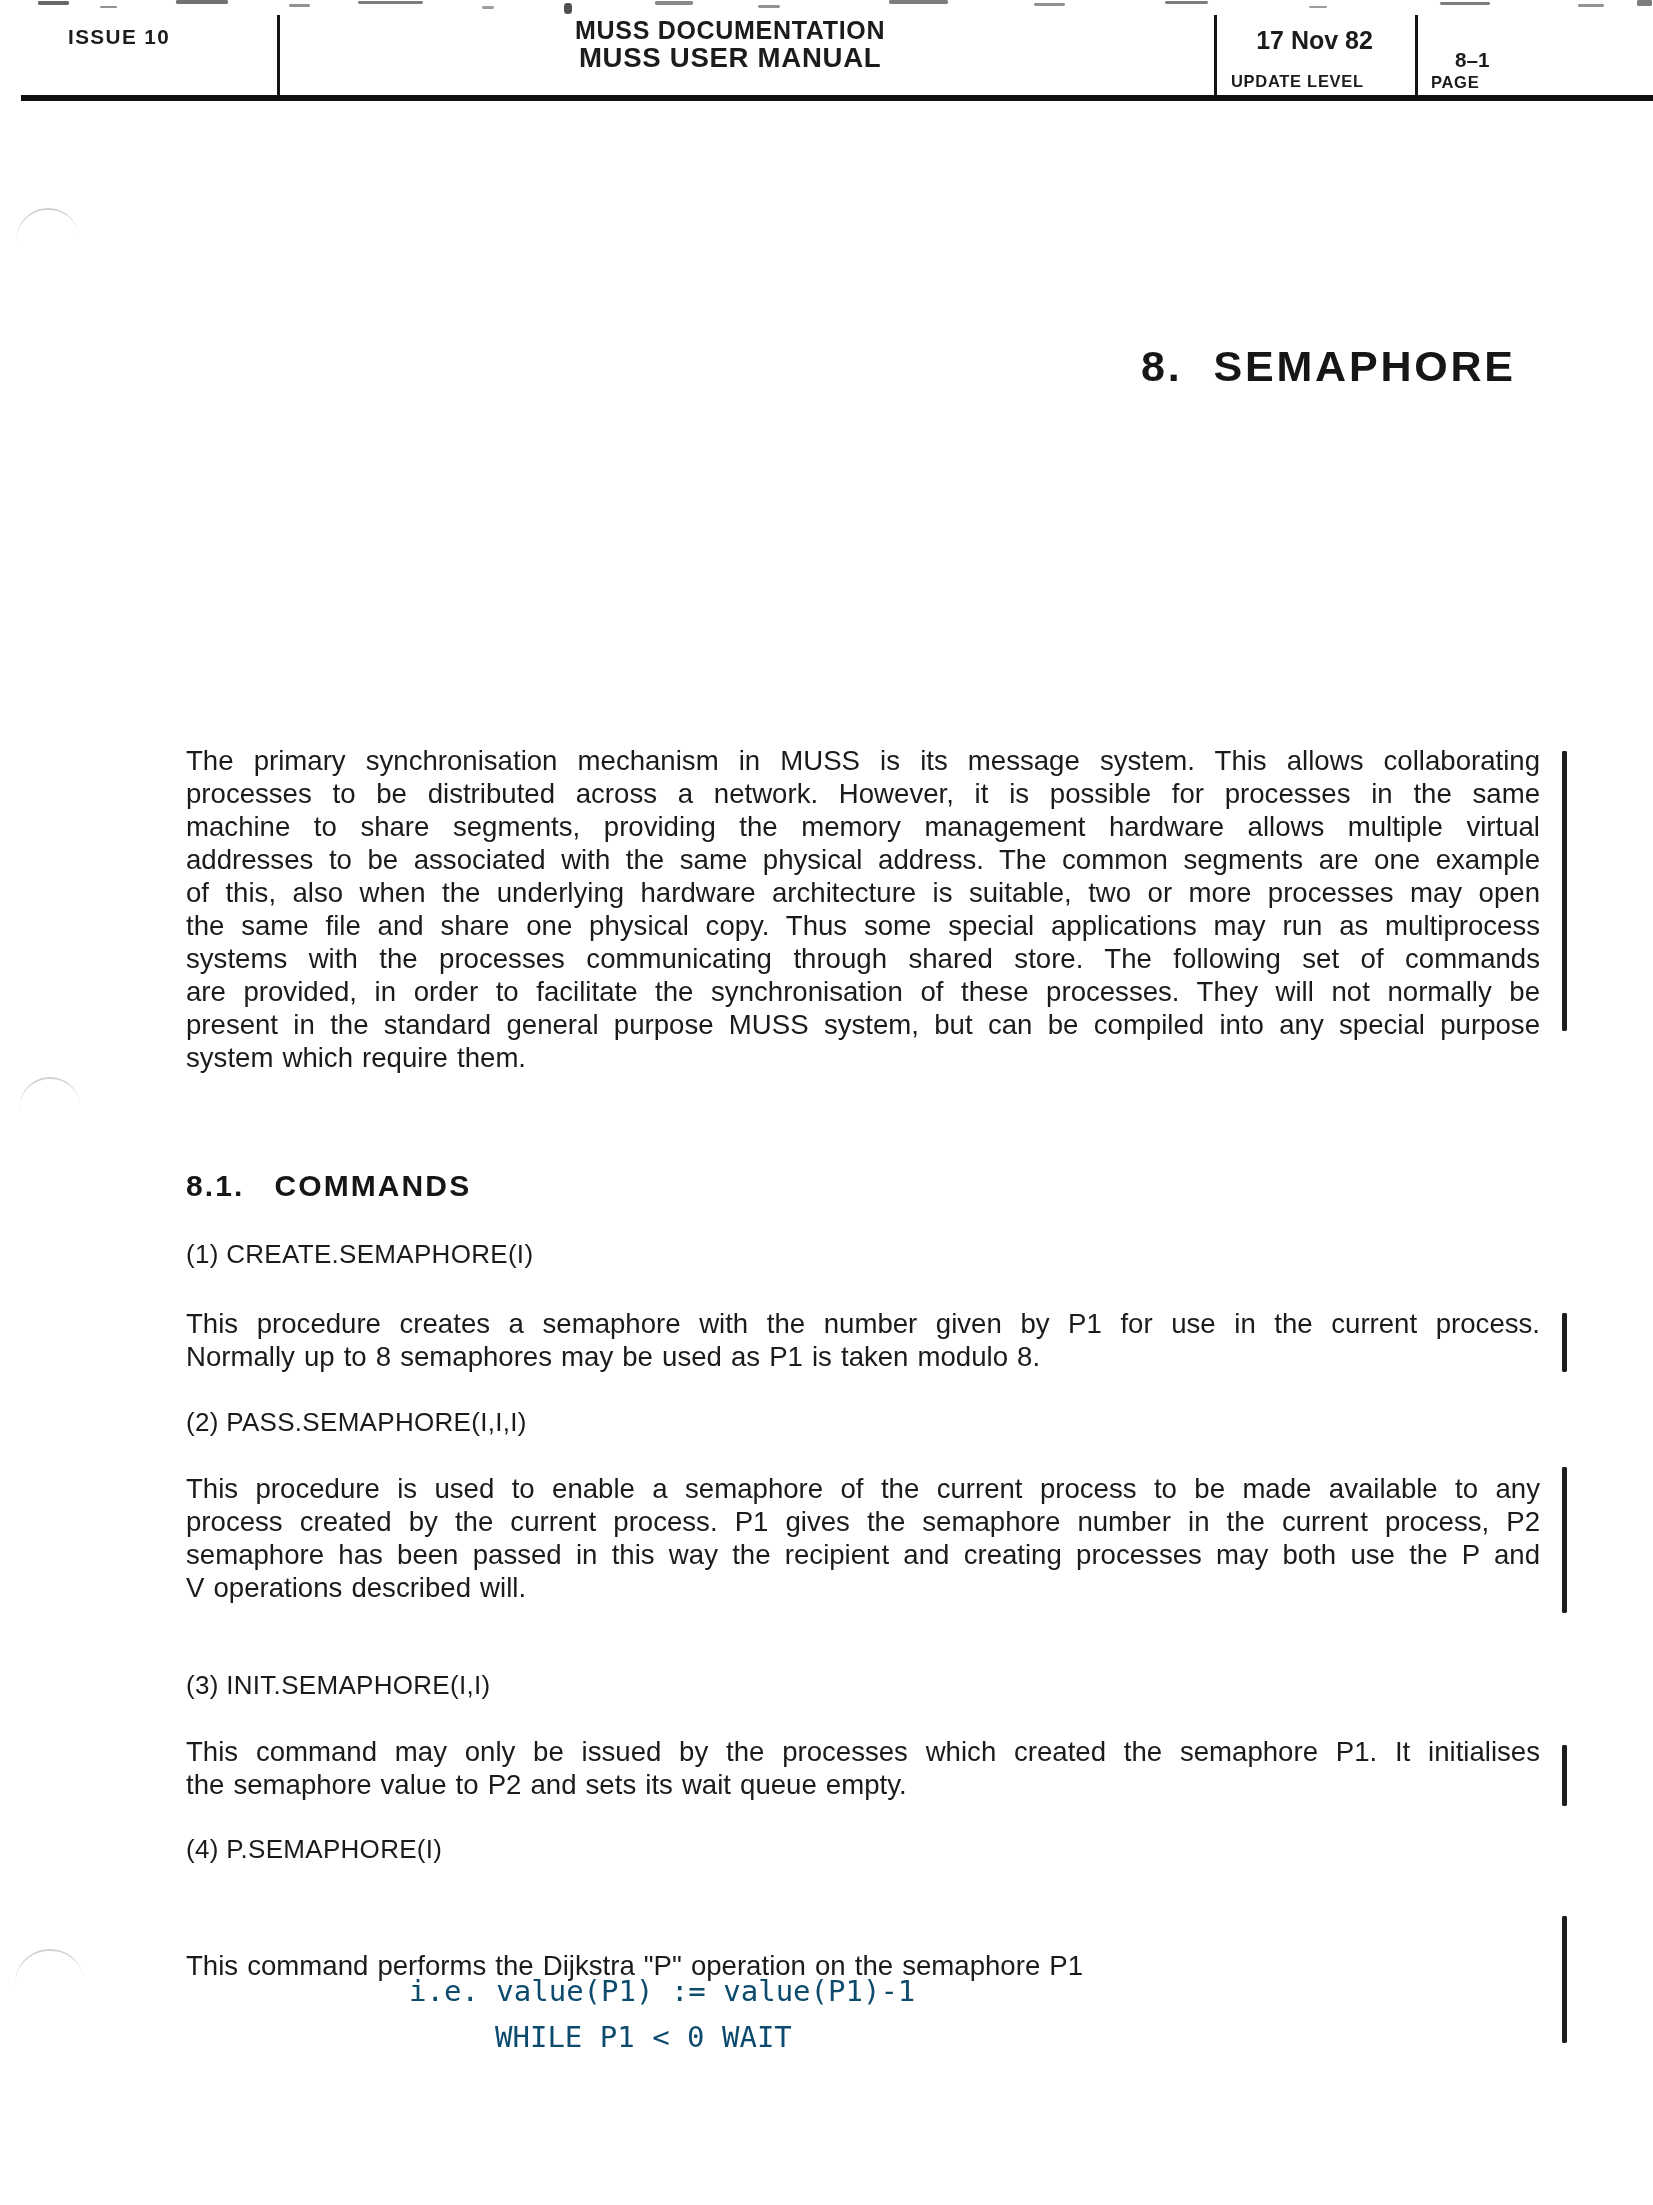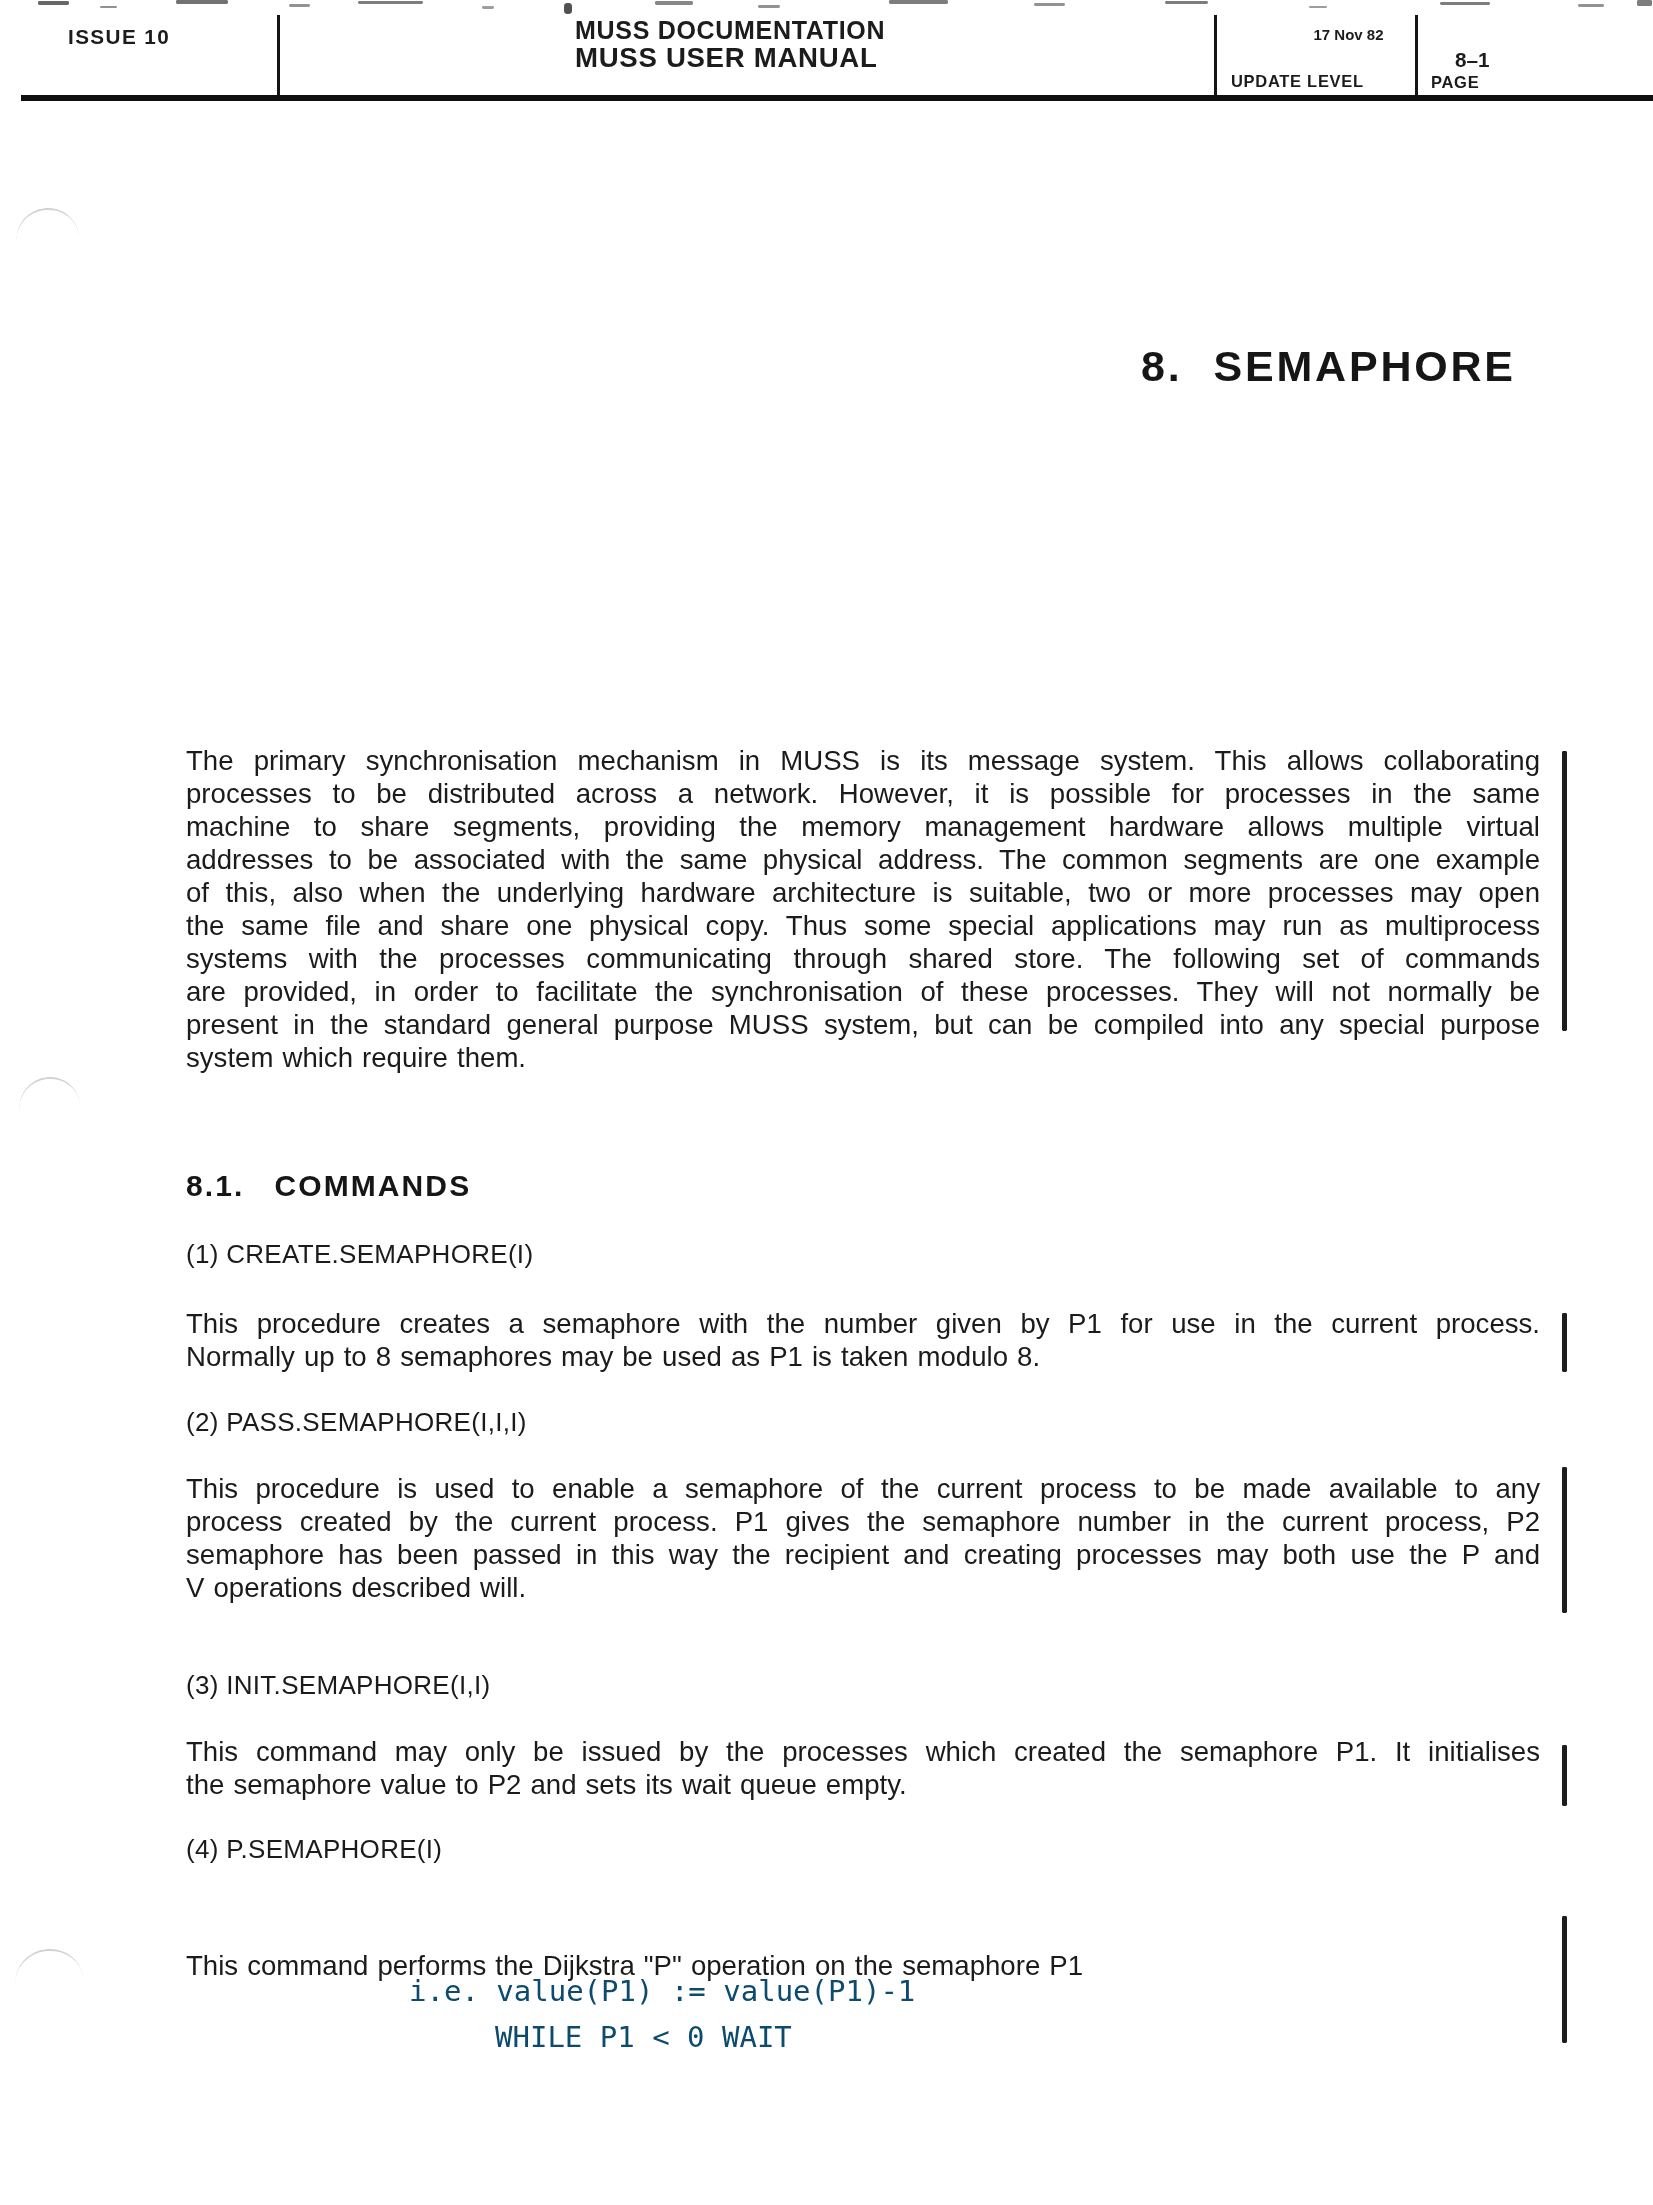--- a/index.html
+++ b/index.html
@@ -8,24 +8,24 @@
     width:1654px;height:2205px;
     background:#ffffff;
     font-family:"Liberation Sans",sans-serif;
     color:#1c1c1c;
     overflow:hidden;
   }
   
   .hdr-vline{position:absolute;top:15px;height:83px;width:3.4px;background:#141414;}
   .hdr-rule{position:absolute;top:95px;left:20.7px;right:0;height:6.2px;background:#101010;}
   .hdr-issue{position:absolute;left:68px;top:25px;font-size:20.7px;font-weight:bold;letter-spacing:1.4px;}
-  .hdr-doc{position:absolute;left:575px;top:18px;line-height:1.0;}
+  .hdr-doc{position:absolute;left:575px;top:18px;line-height:1.0;text-align:center;}
   .hdr-doc .l1{font-size:25px;font-weight:bold;letter-spacing:0.7px;}
   .hdr-doc .l2{font-size:27.6px;font-weight:bold;letter-spacing:0.7px;margin-top:1.4px;}
-  .hdr-date{position:absolute;left:1214px;width:201px;top:26px;text-align:center;font-size:15px;font-weight:bold;padding-left:34px;}
+  .hdr-date{position:absolute;left:1214px;width:201px;top:26px;text-align:center;font-size:25px;font-weight:bold;}
   .hdr-updlbl{position:absolute;left:1231px;top:72px;font-size:16.5px;font-weight:bold;letter-spacing:0.7px;}
   .hdr-pageno{position:absolute;left:1455px;top:48px;font-size:20.7px;font-weight:bold;text-align:center;}
   .hdr-pagelbl{position:absolute;left:1431px;top:73px;font-size:16.5px;font-weight:bold;letter-spacing:0.7px;}
   
   .chapter-title{
     position:absolute;left:1141px;top:342px;
     display:flex;gap:31px;
     font-size:43px;font-weight:bold;letter-spacing:2.8px;color:#161616;
   }
   

